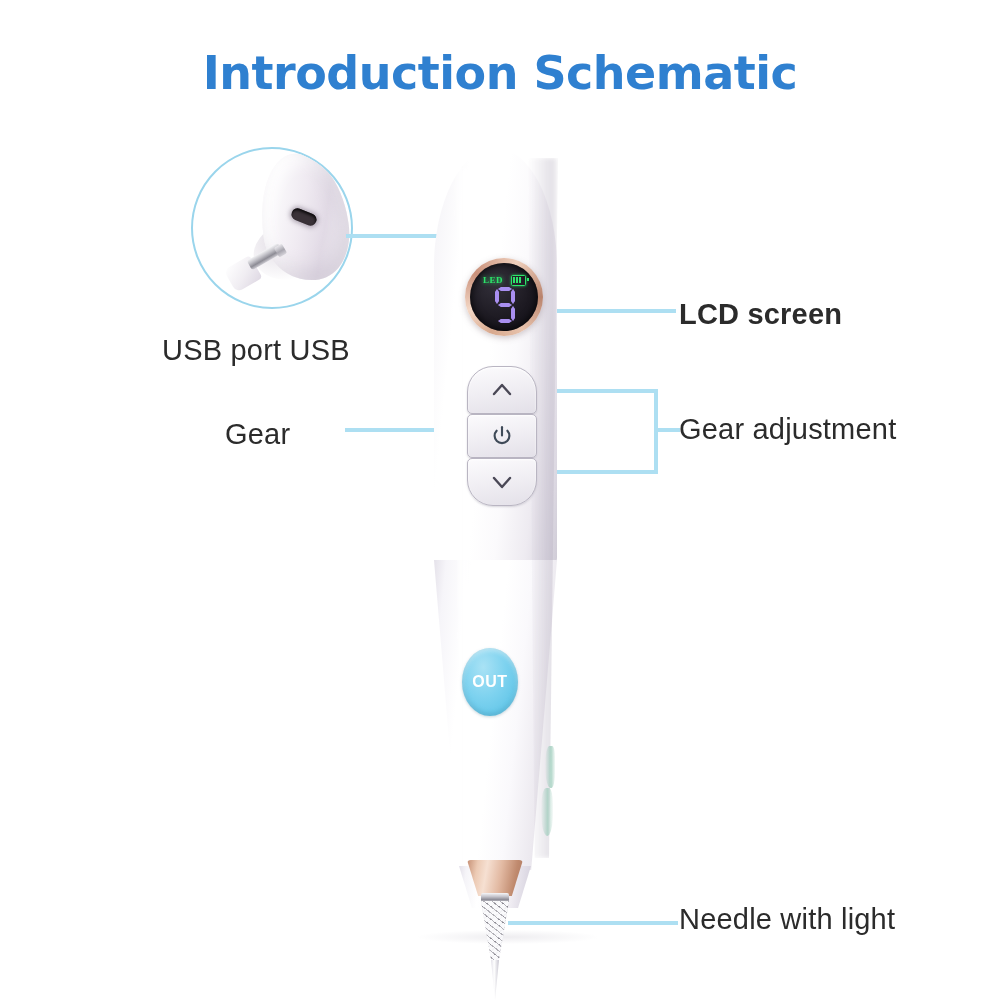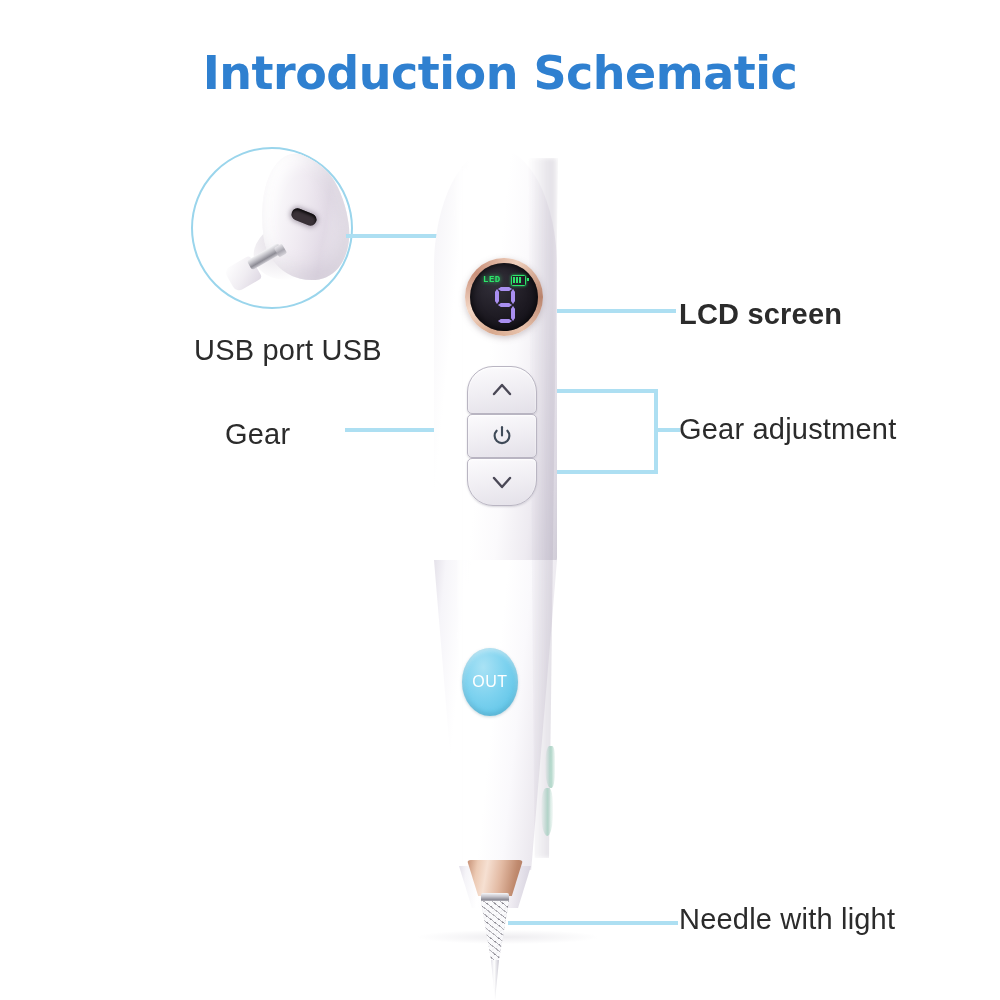--- a/index.html
+++ b/index.html
@@ -34,21 +34,21 @@
   
   .callout-label {
     position: absolute;
     font-family: "Liberation Sans", sans-serif;
     font-size: 29px;
     font-weight: 300;
     color: #2b2b2b;
     white-space: nowrap;
     letter-spacing: 0.2px;
   }
-  #label-usb      { left: 194px; top: 334px; }
+  #label-usb      { left: 162px; top: 334px; }
   #label-power    { left: 225px; top: 418px; }
   #label-lcd      { left: 679px; top: 298px; font-weight: bold; }
   #label-gear     { left: 679px; top: 413px; }
   #label-needle   { left: 679px; top: 903px; }
 
   
   .leader {
     position: absolute;
     background: #addff2;
   }
@@ -275,21 +275,21 @@
     height: 68px;
     border-radius: 50%;
     background: radial-gradient(circle at 38% 30%, #33303a 0%, #1d1a22 55%, #100e15 100%);
     box-shadow: inset 0 0 8px rgba(0,0,0,0.9);
     overflow: hidden;
   }
   #lcd-led-text {
     position: absolute;
     left: 13px;
     top: 12px;
-    font-family: Liberation Mono, monospace;
+    font-family: Liberation Serif, serif;
     font-size: 9px;
     font-weight: bold;
     color: #2ce56a;
     letter-spacing: 0.5px;
     text-shadow: 0 0 4px rgba(44,229,106,0.9);
   }
   #lcd-batt {
     position: absolute;
     left: 41px;
     top: 12px;
@@ -370,21 +370,21 @@
     box-shadow: inset 0 -2px 5px rgba(40,130,165,0.4),
                 inset 0 2px 5px rgba(255,255,255,0.6),
                 0 1px 3px rgba(120,150,165,0.4);
     display: flex;
     align-items: center;
     justify-content: center;
   }
   #btn-out span {
     font-family: "Liberation Sans", sans-serif;
     font-size: 16px;
-    font-weight: 400;
+    font-weight: 700;
     color: #ffffff;
     letter-spacing: 0.5px;
   }
 
   
   #needle-collar {
     position: absolute;
     left: 57px;
     top: 712px;
     width: 56px;

